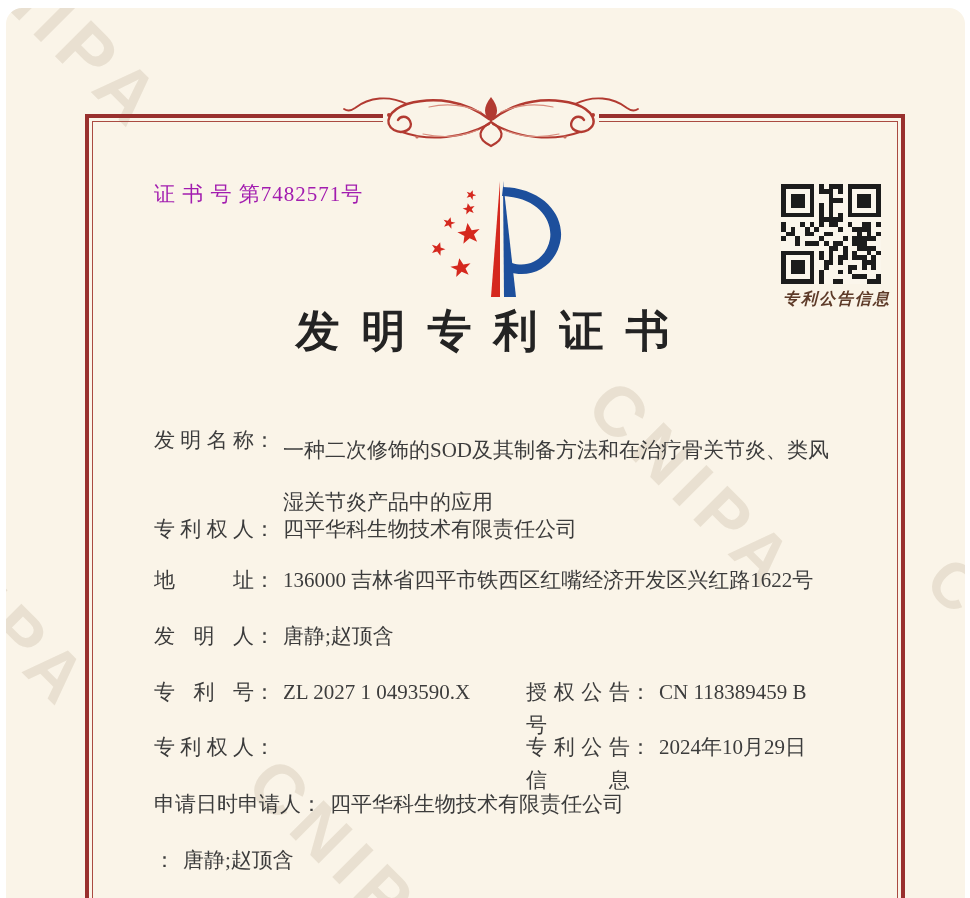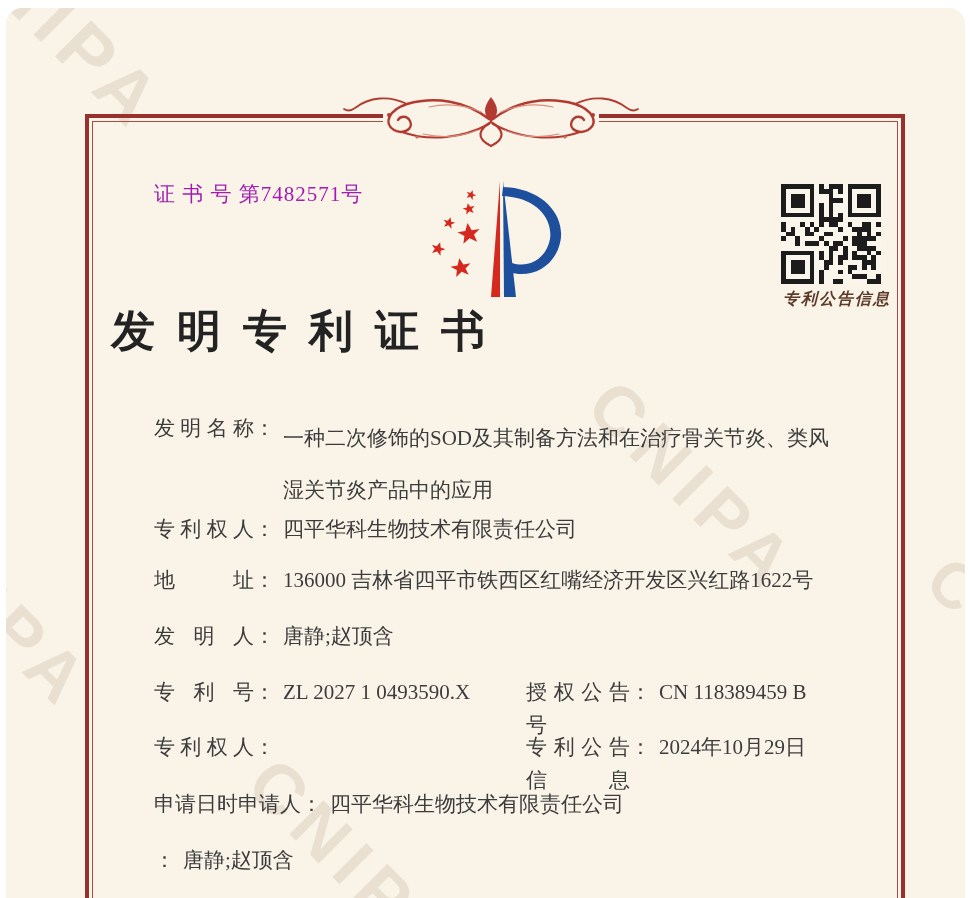--- a/index.html
+++ b/index.html
@@ -40,28 +40,28 @@
     letter-spacing:1px;
   }
   .logo{position:absolute;left:424px;top:167px;width:142px;height:128px;}
   .qr-wrap{position:absolute;left:771px;top:176px;width:150px;text-align:left;}
   .qr-box{width:100px;height:100px;margin-left:4px;}
   .qr-caption{
     margin-top:5px;font-size:16px;font-weight:bold;font-style:italic;
     color:#5d3a28;letter-spacing:2px;width:120px;text-align:center;
   }
   .title{
-    position:absolute;left:83px;top:294px;width:787px;text-align:left;
+    position:absolute;left:83px;top:294px;width:787px;text-align:center;
     font-size:44px;font-weight:bold;color:#232323;letter-spacing:22px;
     text-indent:22px;
   }
   
   .fields{position:absolute;left:148px;top:404px;width:706px;font-size:21px;color:#3c3c3c;}
   .frow{position:absolute;left:0;right:0;display:flex;align-items:flex-start;line-height:33px;}
-  .r1{top:0;}
+  .r1{top:12px;}
   .r2{top:101px;}
   .r3{top:152px;}
   .r4{top:208px;}
   .r5{top:264px;}
   .r6{top:319px;}
   .r7{top:376px;}
   .r8{top:432px;}
   .jlabel{
     display:inline-block;width:100px;text-align:justify;text-align-last:justify;
     text-justify:inter-character;flex:none;

